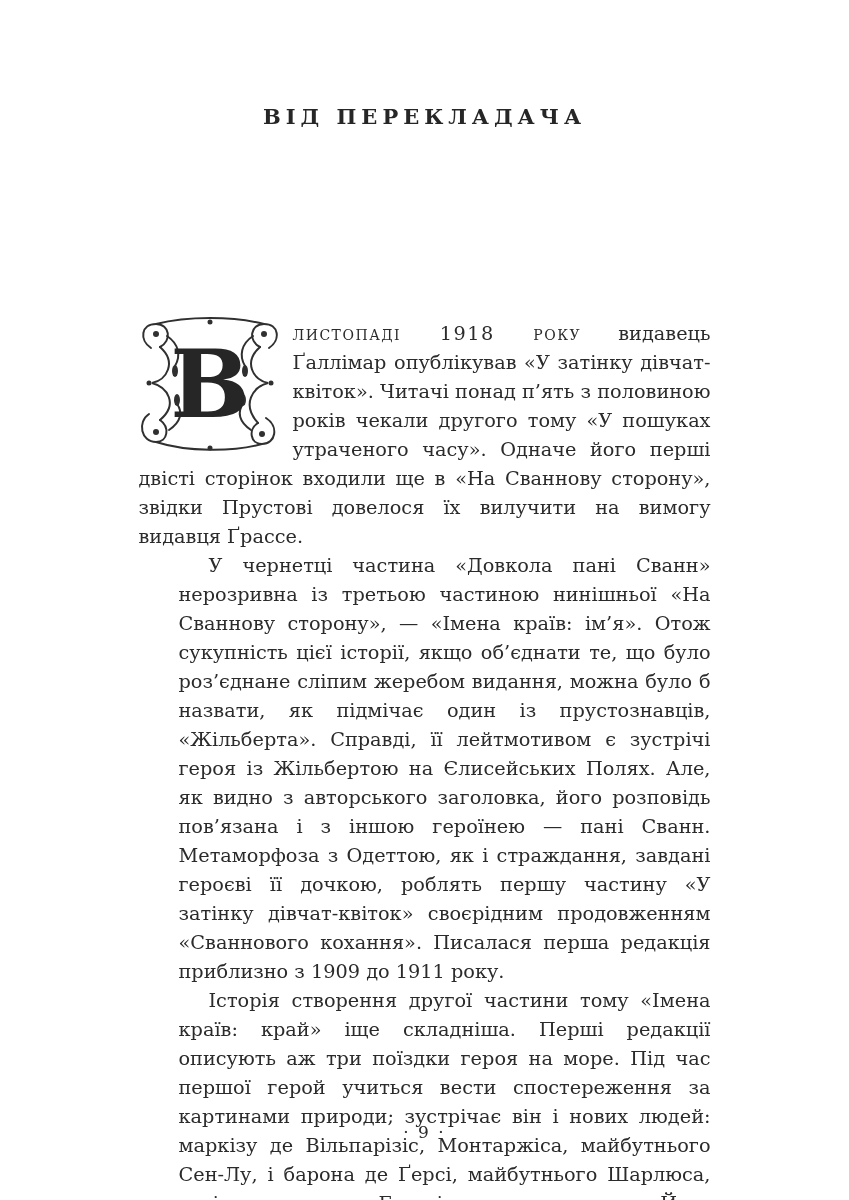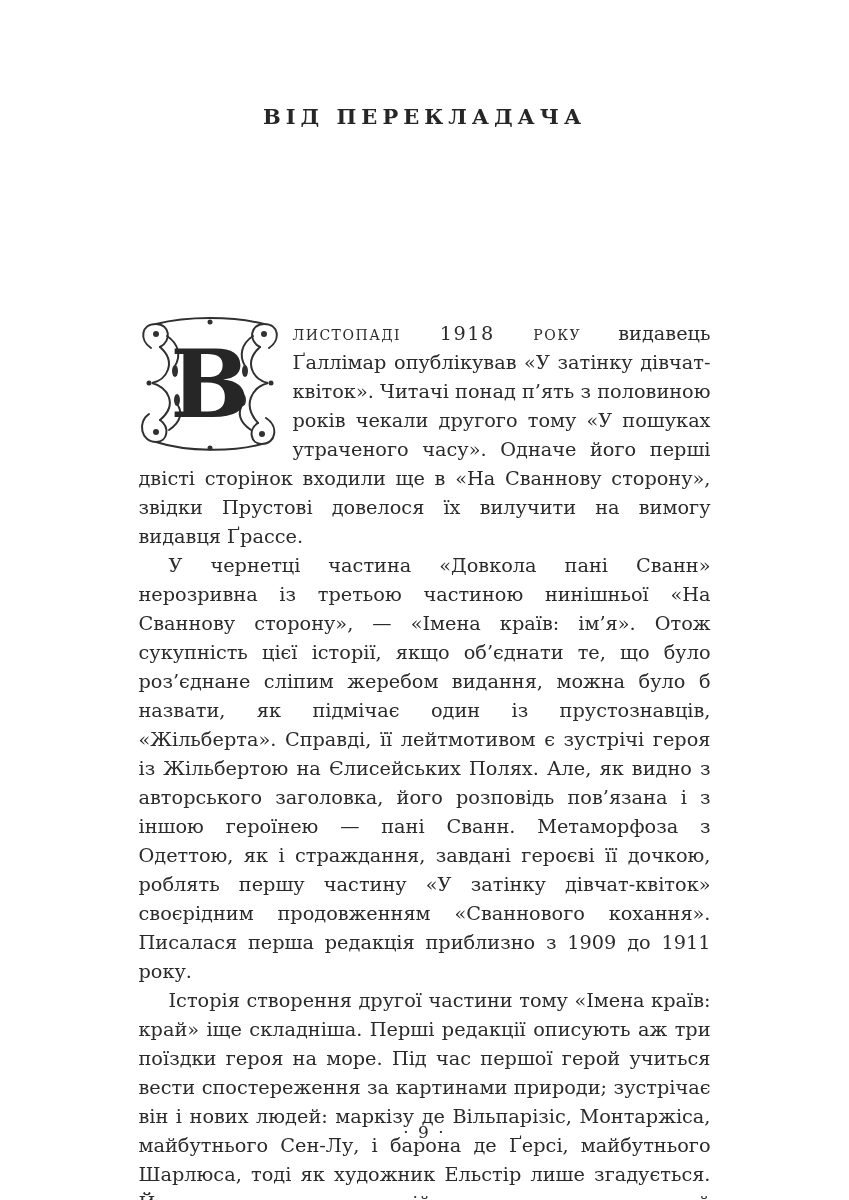--- a/index.html
+++ b/index.html
@@ -33,20 +33,21 @@
     line-height: 29px;
     text-align: justify;
     hyphens: auto;
     -webkit-hyphens: auto;
   }
   .content p {
     margin: 0;
   }
   .content p + p {
     text-indent: 30px;
+    margin-left: 40px;
   }
   .dropcap-wrap {
     float: left;
     width: 150px;
     height: 120px;
     margin: 3px 8px 8px -4px;
     position: relative;
   }
   .dropcap-wrap svg {
     position: absolute;

